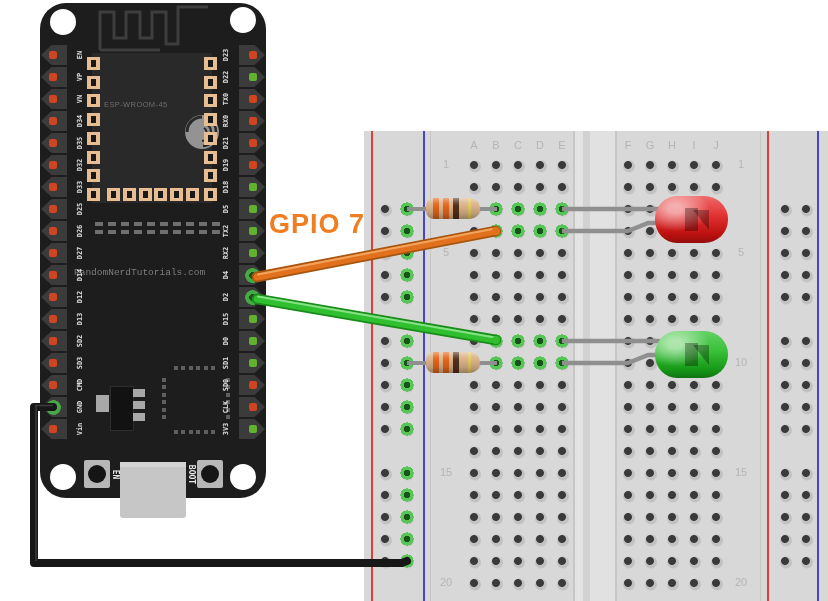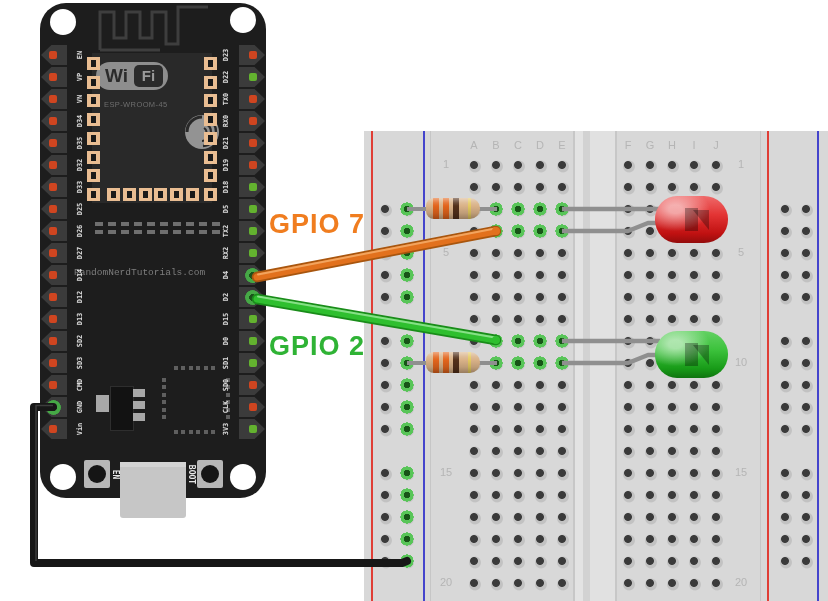--- a/index.html
+++ b/index.html
@@ -159,24 +159,20 @@
     <div class="mount" style="left:10px;top:6px;"></div>
     <div class="mount" style="left:190px;top:4px;"></div>
     <div class="mount" style="left:10px;top:461px;"></div>
     <div class="mount" style="left:190px;top:461px;"></div>
 
     <svg width="124" height="52" style="position:absolute;left:50px;top:0;">
       <path d="M10,47 L70,47 M10,47 L10,9 L24,9 L24,35 L36,35 L36,9 L50,9 L50,35 L62,35 L62,9 L76,9 L76,41 L88,41 L88,4 L118,4" stroke="#3e3e3e" stroke-width="3" fill="none"></path>
     </svg>
 
     <div class="module"></div>
-    <div class="wifi-logo">
-      <span class="wifi-wi">Wi</span>
-      <span class="wifi-fibox">Fi</span>
-    </div>
     <div class="esp-label">ESP-WROOM-45</div>
 
     <svg width="40" height="40" style="position:absolute;left:142px;top:109px;">
       <circle cx="20" cy="20" r="17" fill="#939393"></circle>
       <path d="M20,5 A15,15 0 0 0 5,20" stroke="#292929" stroke-width="3" fill="none"></path>
       <path d="M26,7 A14.5,14.5 0 0 1 34,20 A14,14 0 0 1 21,34" stroke="#292929" stroke-width="2.4" fill="none"></path>
       <path d="M24,12 A9,9 0 0 1 29,20 A9,9 0 0 1 20,29" stroke="#292929" stroke-width="2.2" fill="none"></path>
       <path d="M22,16 A5,5 0 0 1 24.5,20.5" stroke="#292929" stroke-width="2" fill="none"></path>
     </svg>
 
@@ -362,15 +358,14 @@
     <line x1="258" y1="296.5" x2="495" y2="337.5" stroke="#86e086" stroke-width="2" stroke-linecap="round"></line>
     <circle cx="496" cy="340" r="4" fill="#2fbf2f"></circle>
   </svg>
 
   <div class="resistor" style="left:426px;top:198px;"></div>
   <div class="resistor" style="left:426px;top:352px;"></div>
   <div class="led led-red" style="left:655px;top:196px;"></div>
   <div class="led led-green" style="left:655px;top:331px;"></div>
 
   <div class="gpio" style="left: 269px; top: 209px; color: rgb(240, 125, 31);">GPIO 7</div>
-  <div class="gpio" style="left: 269px; top: 331px; color: rgb(47, 179, 53);">GPIO 2</div>
 
 </div>
 
 </body></html>

